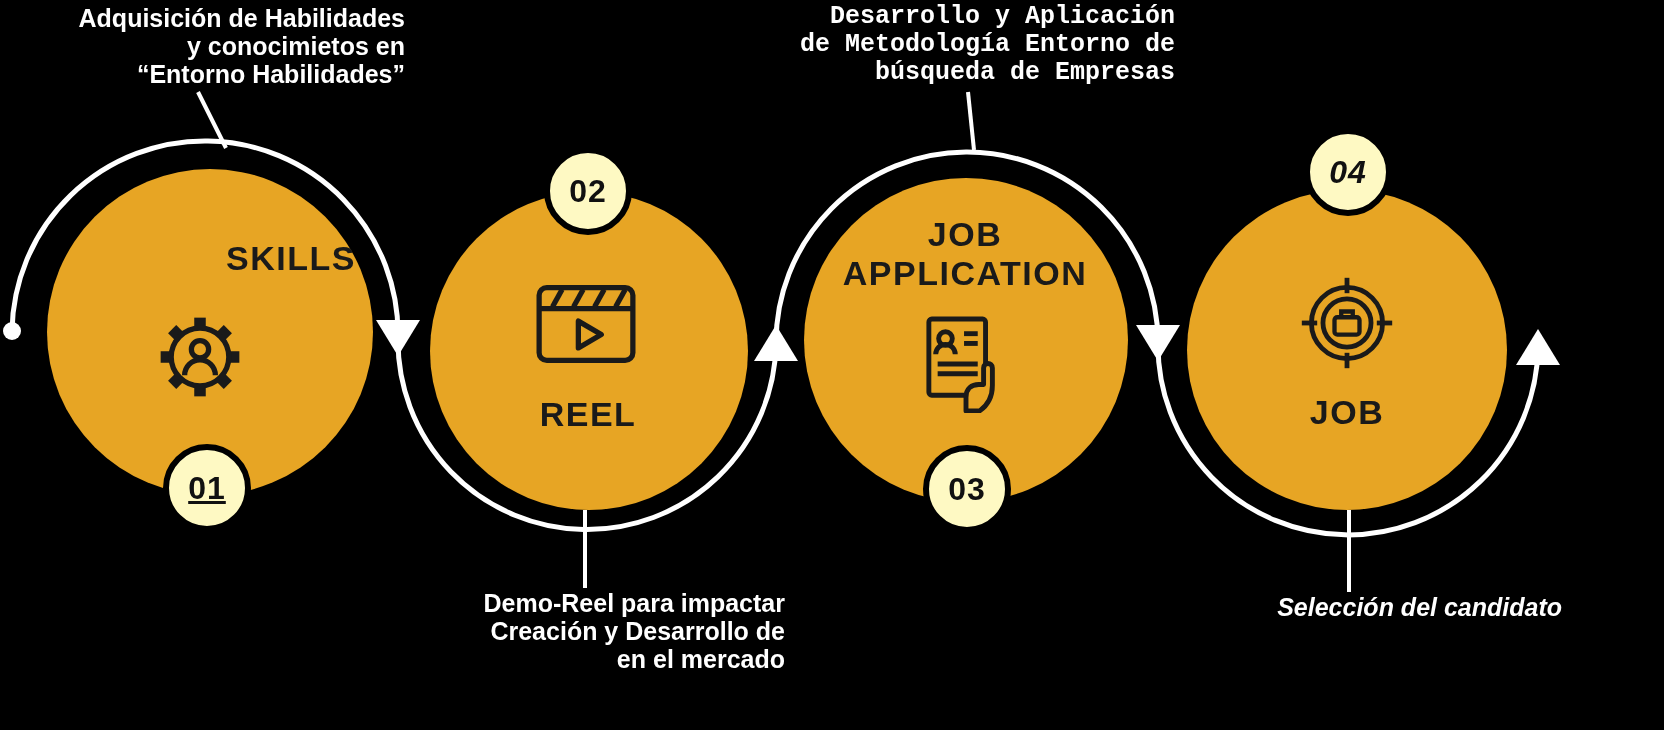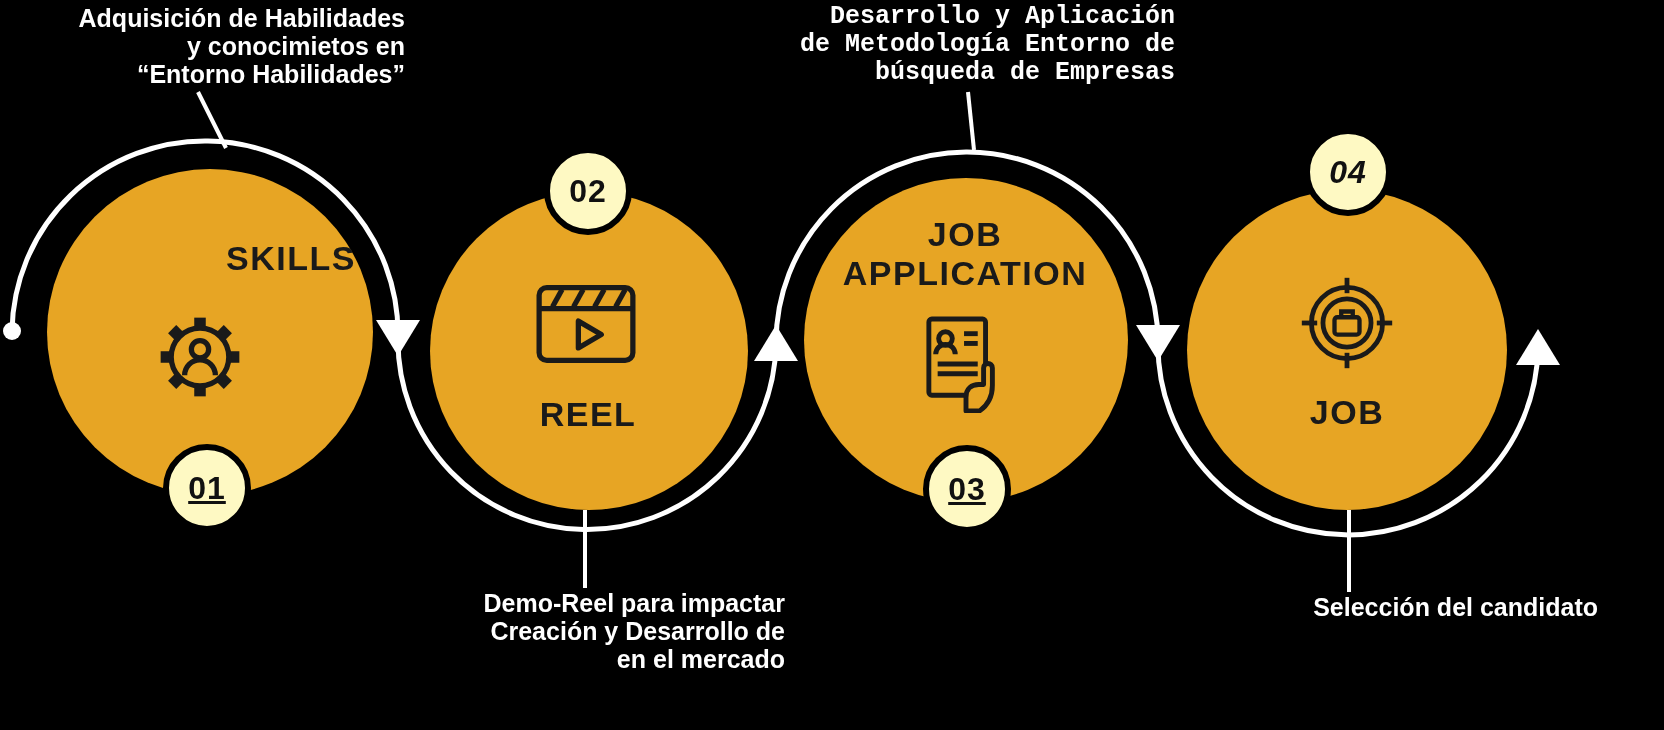--- a/index.html
+++ b/index.html
@@ -24,28 +24,28 @@
   .i1 { left:152px;  top:309px; }
   .i2 { left:533px;  top:280px; }
   .i3 { left:923px;  top:313px; }
   .i4 { left:1297px; top:273px; }
 
   .badge { position:absolute; box-sizing:border-box; width:88px; height:88px; border-radius:50%;
            background:#fef9c3; border:6px solid var(--bg); color:#111111; font-size:32px;
            font-weight:bold; letter-spacing:1px; display:flex; align-items:center; justify-content:center; }
   .g1 { left:163px;  top:444px;text-decoration:underline; }
   .g2 { left:544px;  top:147px; }
-  .g3 { left:923px;  top:445px;text-decoration:underline; }
+  .g3 { left:923px;  top:445px; }
   .g4 { left:1304px; top:128px;font-style:italic; }
 
   .note { position:absolute; color:#ffffff; font-size:25px; font-weight:bold; line-height:28px; text-align:right; }
   .n1 { left:5px;    top:4px;   width:400px; }
   .n2 { left:385px;  top:589px; width:400px; }
   .n3 { left:775px;  top:3px;   width:400px;font-family:Liberation Mono, monospace; }
-  .n4 { left:1184px; top:593px; width:414px; }
+  .n4 { left:1148px; top:593px; width:414px;font-style:italic; }
 
   .flow { position:absolute; left:0; top:0; pointer-events:none; }
   .flow-stroke { stroke:var(--line); fill:none; }
   .flow-fill { fill:var(--line); }
   .ink-stroke { stroke:var(--ink); fill:none; }
   .accent-fill-stroke { fill:var(--accent); stroke:var(--ink); }
 </style>
 </head>
 <body>
 

